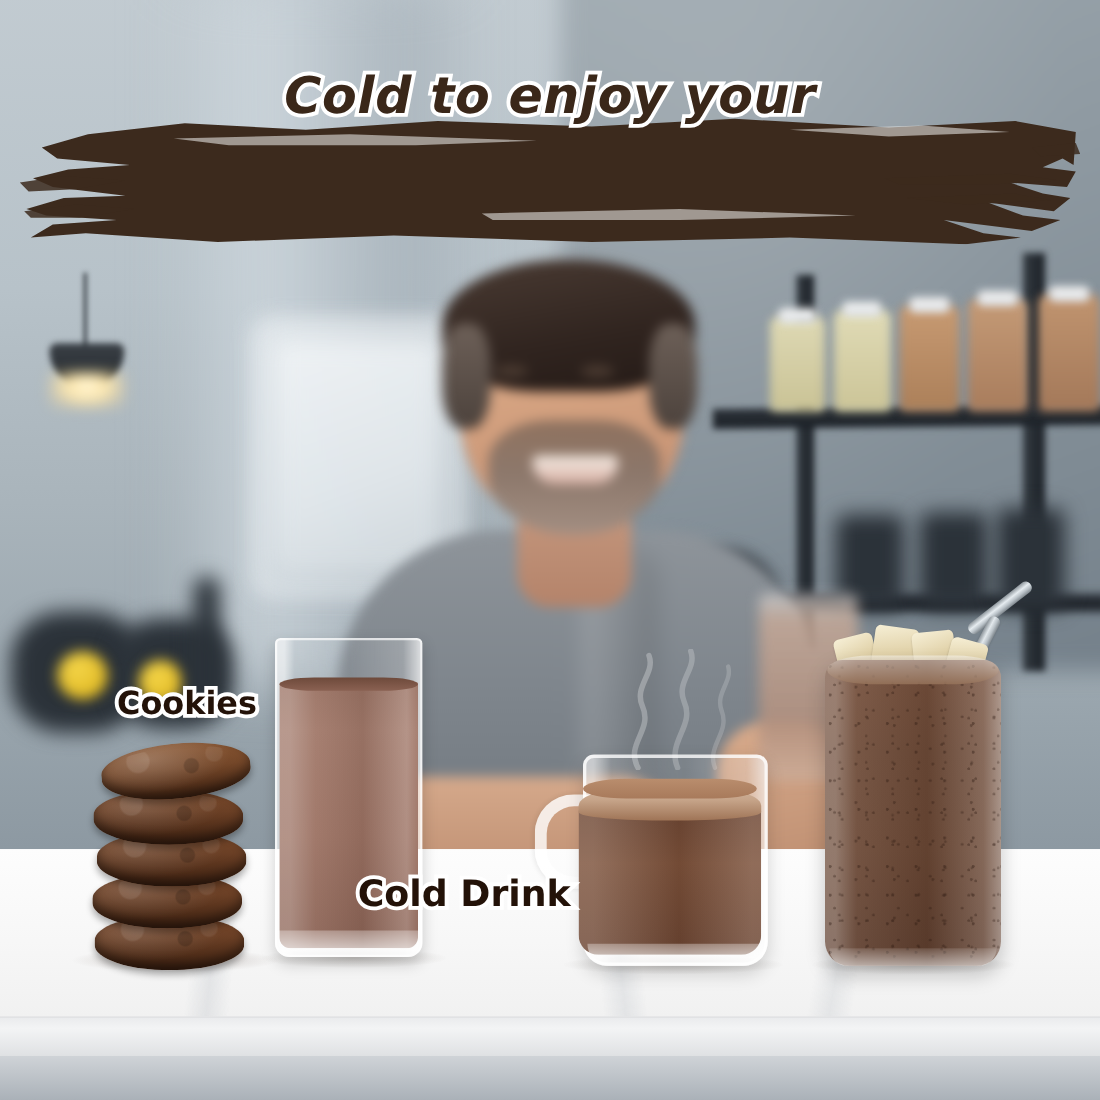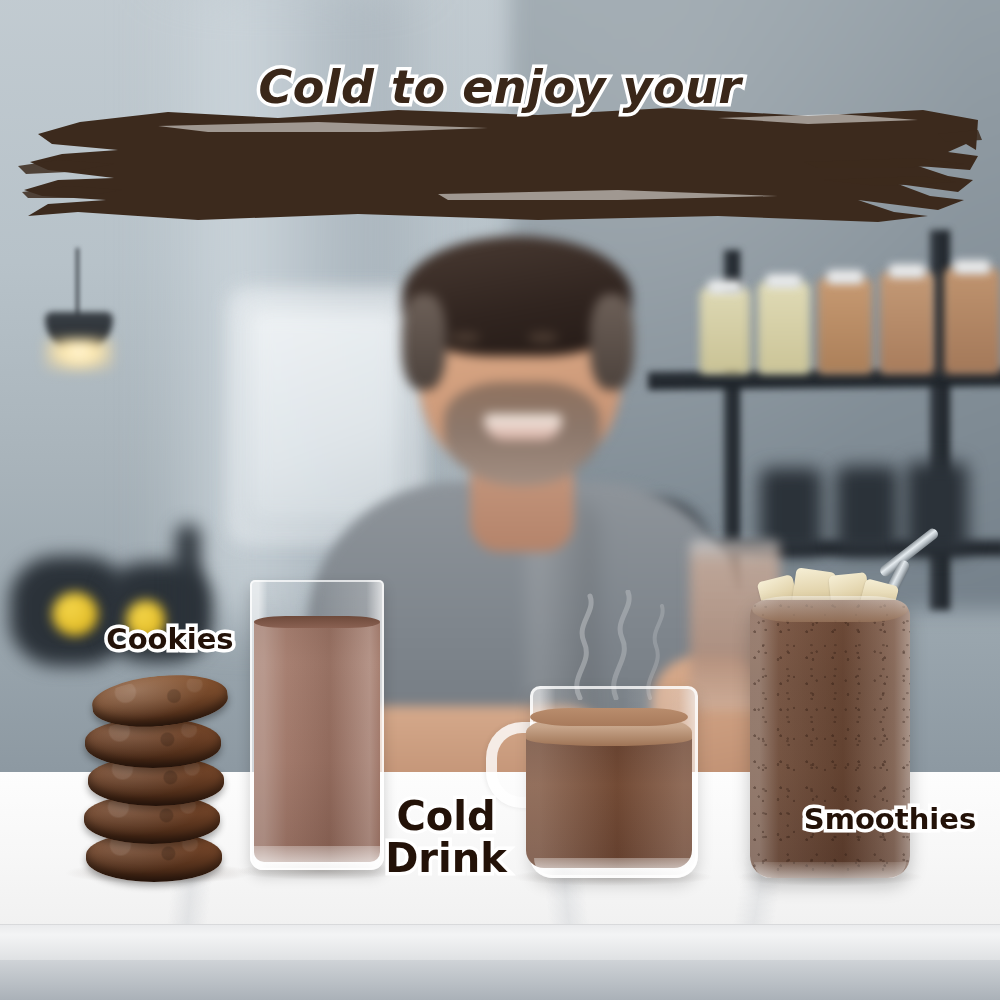--- a/index.html
+++ b/index.html
@@ -192,21 +192,21 @@
   }
 
   
   .lbl {
     position:absolute; font-weight:bold; color:#231208; text-align:center;
     font-family:"DejaVu Sans", sans-serif; line-height:1.04;
     -webkit-text-stroke:7px #ffffff; paint-order:stroke fill;
     white-space:pre-line;
   }
   .lbl-cookies    { left:60px;  top:596px; width:220px; font-size:29px;margin-top:28px; }
-  .lbl-cold       { left:336px; top:796px; width:220px; font-size:40px; }
+  .lbl-cold       { left:312px; top:796px; width:220px; font-size:33px; }
   .lbl-hot        { left:505px; top:572px; width:200px; font-size:28px; }
   .lbl-smoothies  { left:790px; top:804px; width:200px; font-size:29px; }
 
   
   .fg { position:absolute; inset:0; }
 
   
   .cookies { position:absolute; left:82px; top:672px; width:150px; height:210px; }
   .cookie {
     position:absolute; left:0; width:136px; height:50px; border-radius:50%/46%;
@@ -471,21 +471,20 @@
       <div class="sm-body">
         <div class="sm-speckle"></div>
       </div>
       <div class="sm-rim"></div>
       <div class="sm-base"></div>
     </div>
   </div>
 
   <div class="lbl lbl-cookies">Cookies</div>
   <div class="lbl lbl-cold">Cold Drink</div>
-  <div class="lbl lbl-smoothies">Smoothies</div>
 
   <div class="header">
     <div class="brush">
       <svg viewBox="0 0 965 118" preserveAspectRatio="none">
         <path fill="#3c2a1d" d="
           M62,18 L150,8 L260,14 L380,6 L520,11 L650,4 L790,12 L905,6 L960,16
           L958,46 L948,40 L930,48 L960,52 L952,66 L900,62 L930,72 L955,76
           L940,88 L880,80 L912,92 L946,96 L920,106 L840,96 L876,108 L910,112
           L860,118 L700,112 L520,116 L340,110 L180,116 L60,108 L10,112
           L30,100 L88,96 L24,92 L6,86 L40,76 L96,74 L30,66 L12,58 L44,50

